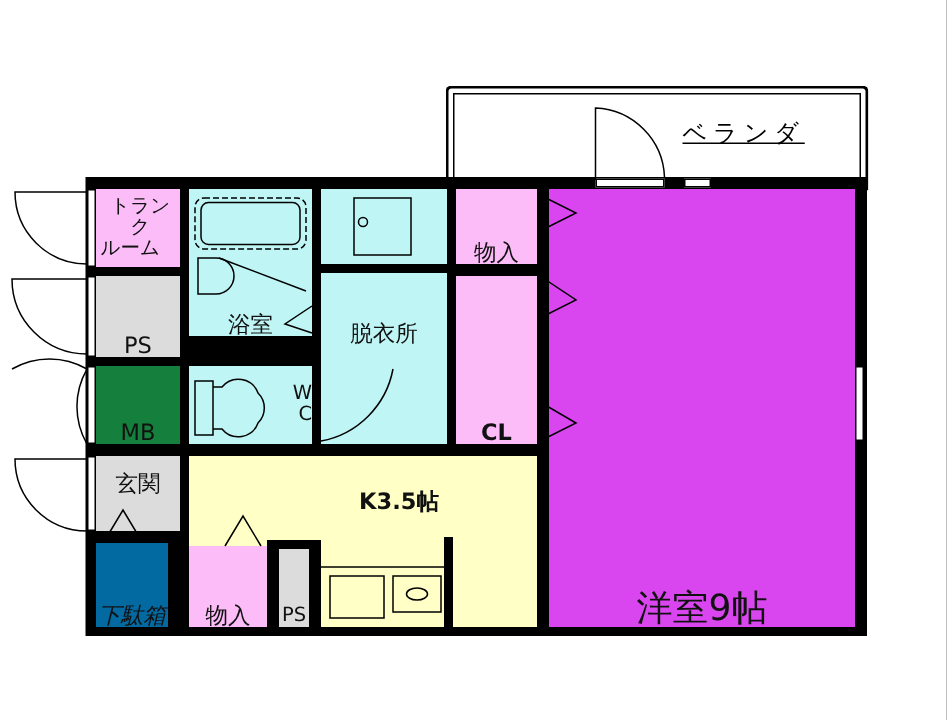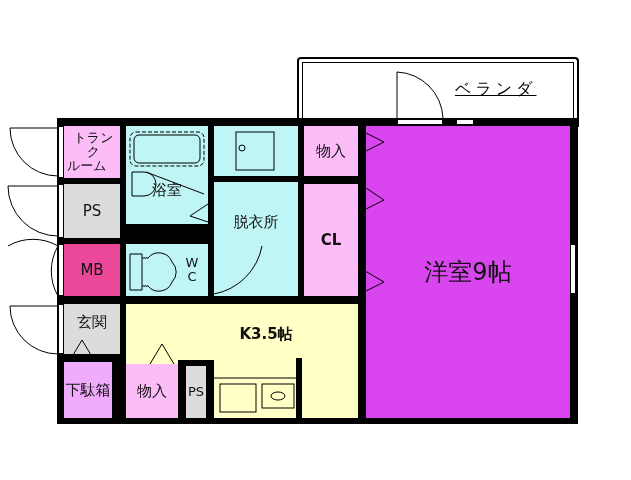--- a/index.html
+++ b/index.html
@@ -1,19 +1,19 @@
 <!DOCTYPE html>
 <html><head>
 <meta charset="utf-8">
 <style>
   html,body{margin:0;padding:0;background:#fff;}
   body{width:631px;height:480px;position:relative;overflow:hidden;font-family:"DejaVu Sans","Liberation Sans",sans-serif;}
   .abs{position:absolute;box-sizing:border-box;text-decoration:underline;}
   .wall{position:absolute;background:#000;}
-  .room{position:absolute;box-sizing:border-box;display:flex;align-items:center;justify-content:center;color:#111;}
+  .room{position:absolute;box-sizing:border-box;display:flex;align-items:flex-end;justify-content:center;color:#111;}
   .lbl{font-size:15px;line-height:1.1;text-align:center;}
   .win{position:absolute;background:#fff;border:1px solid #000;box-sizing:border-box;}
   svg.ov{position:absolute;left:0;top:0;pointer-events:none;}
 </style>
 </head>
 <body>
 
 <div class="abs" style="left:297px;top:57px;width:282px;height:70px;border:2px solid #000;border-bottom:none;border-radius:4px 4px 0 0;background:#fff;">
   <div class="abs" style="left:3px;top:3px;right:3px;bottom:0;border:1px solid #000;border-bottom:none;"></div>
 </div>
@@ -21,27 +21,27 @@
 
 <div class="wall" style="left:57px;top:118px;width:521px;height:306px;"></div>
 
 <div class="room" style="left:64px;top:126px;width:56px;height:52px;background:#FCBCF8;flex-direction:column;align-items:flex-start;padding-left:3px;">
   <span class="lbl" style="font-size:13px;text-align:center;">トランク</span>
   <span class="lbl" style="font-size:13px;">ルーム</span>
 </div>
 <div class="room" style="left:64px;top:184px;width:56px;height:54px;background:#DCDCDC;">
   <span class="lbl">PS</span>
 </div>
-<div class="room" style="left:64px;top:244px;width:56px;height:52px;background:#ec4899;">
+<div class="room" style="left:64px;top:244px;width:56px;height:52px;background:#15803d;">
   <span class="lbl">MB</span>
 </div>
 <div class="room" style="left:64px;top:304px;width:56px;height:50px;background:#DCDCDC;align-items:flex-start;padding-top:10px;">
   <span class="lbl">玄関</span>
 </div>
-<div class="room" style="left:64px;top:362px;width:48px;height:56px;background:#f0abfc;">
+<div class="room" style="left:64px;top:362px;width:48px;height:56px;background:#0369a1;font-style:italic;">
   <span class="lbl">下駄箱</span>
 </div>
 
 <div class="room" style="left:126px;top:126px;width:82px;height:98px;background:#BFF5F5;padding-top:30px;">
   <span class="lbl">浴室</span>
 </div>
 <div class="room" style="left:126px;top:244px;width:82px;height:52px;background:#BFF5F5;flex-direction:column;padding-left:50px;">
   <span class="lbl" style="font-size:13px;">W</span>
   <span class="lbl" style="font-size:13px;">C</span>
 </div>

